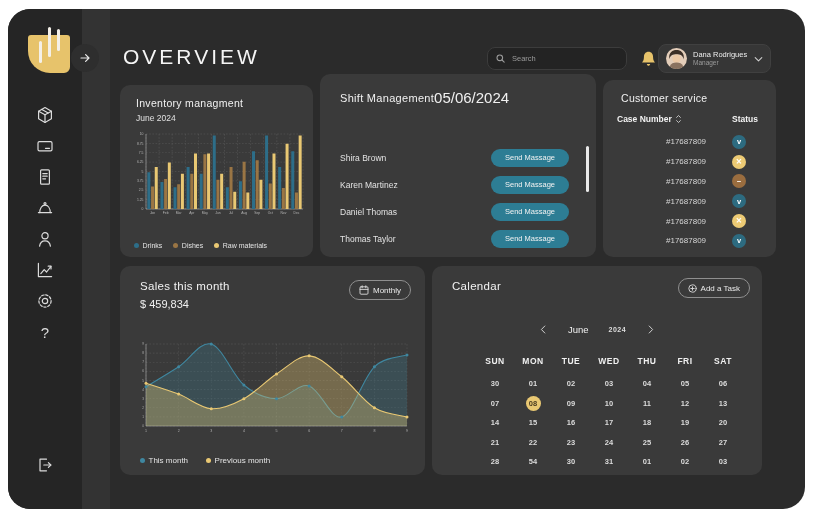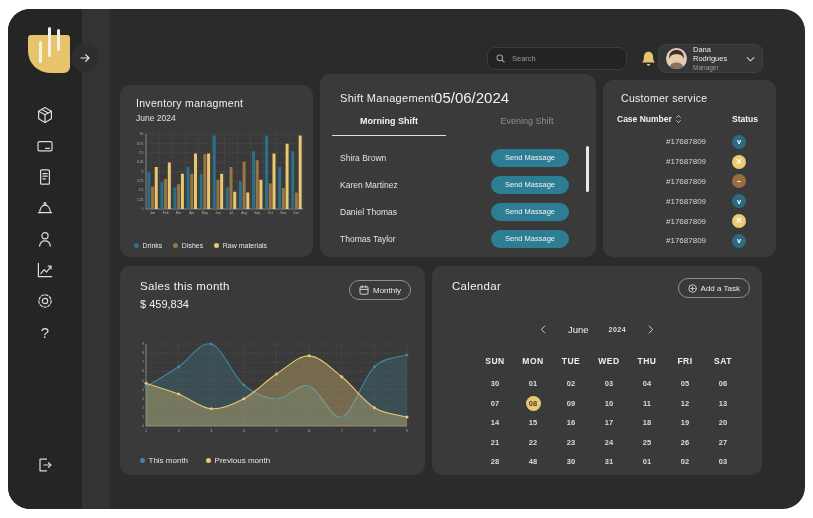--- a/index.html
+++ b/index.html
@@ -21,21 +21,21 @@
   .logout-btn{position:absolute;left:27px;bottom:34px;width:20px;height:20px;cursor:pointer;}
   
   .page-title{position:absolute;left:115px;top:36px;margin:0;font-size:21px;font-weight:300;
     letter-spacing:3px;color:#f5f5f5;}
   .search-box{position:absolute;left:479px;top:38px;width:140px;height:23px;background:#232323;
     border:1px solid #3c3c3c;border-radius:8px;display:flex;align-items:center;padding:0 8px;gap:5px;box-sizing:border-box;}
   .search-box input{flex:1;background:none;border:none;outline:none;color:#cfcfcf;font-size:7.5px;
     font-family:inherit;min-width:0;}
   .search-box input::placeholder{color:#9a9a9a;}
   .bell-btn{position:absolute;left:631px;top:40px;width:20px;height:20px;cursor:pointer;}
-  .user-chip{position:absolute;left:650px;top:35px;width:105px;height:29px;background:#363636;
+  .user-chip{position:absolute;left:650px;top:35px;width:113px;height:29px;background:#363636;
     border:1px solid #404040;border-radius:8px;display:flex;align-items:center;padding:0 7px;gap:6px;
     box-sizing:border-box;cursor:pointer;}
   .user-texts{flex:1;line-height:1.25;}
   .user-name{font-size:7.5px;color:#ededed;}
   .user-role{font-size:6.5px;color:#9b9b9b;}
   
   .card{position:absolute;background:#3a3a3a;border-radius:10px;}
   #card-inventory{left:112px;top:76px;width:193px;height:172px;}
   #card-shift{left:312px;top:65px;width:276px;height:183px;}
   #card-customer{left:595px;top:71px;width:173px;height:177px;}
@@ -189,20 +189,21 @@
           </svg>
         </span>
       </div>
     </nav>
   <div class="logout-btn" id="logout-slot"><span><svg width="20" height="20" viewBox="0 0 20 20" fill="none" stroke="#dcdcdc" stroke-width="1.2" stroke-linecap="round" stroke-linejoin="round">
           <path d="M11.5 4.2H5v11.6h6.5"></path>
           <path d="M8.8 10h7"></path>
           <path d="M13.4 7.6 15.8 10l-2.4 2.4"></path>
         </svg></span></div>
 
+  <h1 class="page-title">OVERVIEW</h1>
 
   <div class="search-box">
     <span>
       <svg width="9" height="9" viewBox="0 0 9 9" fill="none" stroke="#9a9a9a" stroke-width="1.1" stroke-linecap="round">
           <circle cx="3.8" cy="3.8" r="2.8"></circle>
           <path d="M6 6l2.2 2.2"></path>
         </svg>
     </span>
     <input type="text" placeholder="Search" style="">
   </div>
@@ -336,24 +337,20 @@
           <span class="legend-label">Raw materials</span>
         </span>
       </div>
   </section>
 
   <section class="card" id="card-shift">
     <div class="shift-head">
       <div class="card-title" style="font-size:11px;">Shift Management</div>
       <div id="shift-date">05/06/2024</div>
     </div>
-    <div class="tabs" id="shift-tabs">
-        <div class="tab active">Morning Shift</div>
-        <div class="tab">Evening Shift</div>
-      </div>
     <div class="shift-rows" id="shift-rows">
         <div class="shift-row">
           <span class="shift-name">Shira Brown</span>
           <button class="send-btn">Send Massage</button>
         </div>
         <div class="shift-row">
           <span class="shift-name">Karen Martinez</span>
           <button class="send-btn">Send Massage</button>
         </div>
         <div class="shift-row">
@@ -620,21 +617,21 @@
         <div class="cal-day">
           <span class="day-pill">26</span>
         </div>
         <div class="cal-day">
           <span class="day-pill">27</span>
         </div>
         <div class="cal-day">
           <span class="day-pill">28</span>
         </div>
         <div class="cal-day">
-          <span class="day-pill">48</span>
+          <span class="day-pill">54</span>
         </div>
         <div class="cal-day">
           <span class="day-pill">30</span>
         </div>
         <div class="cal-day">
           <span class="day-pill">31</span>
         </div>
         <div class="cal-day">
           <span class="day-pill">01</span>
         </div>

